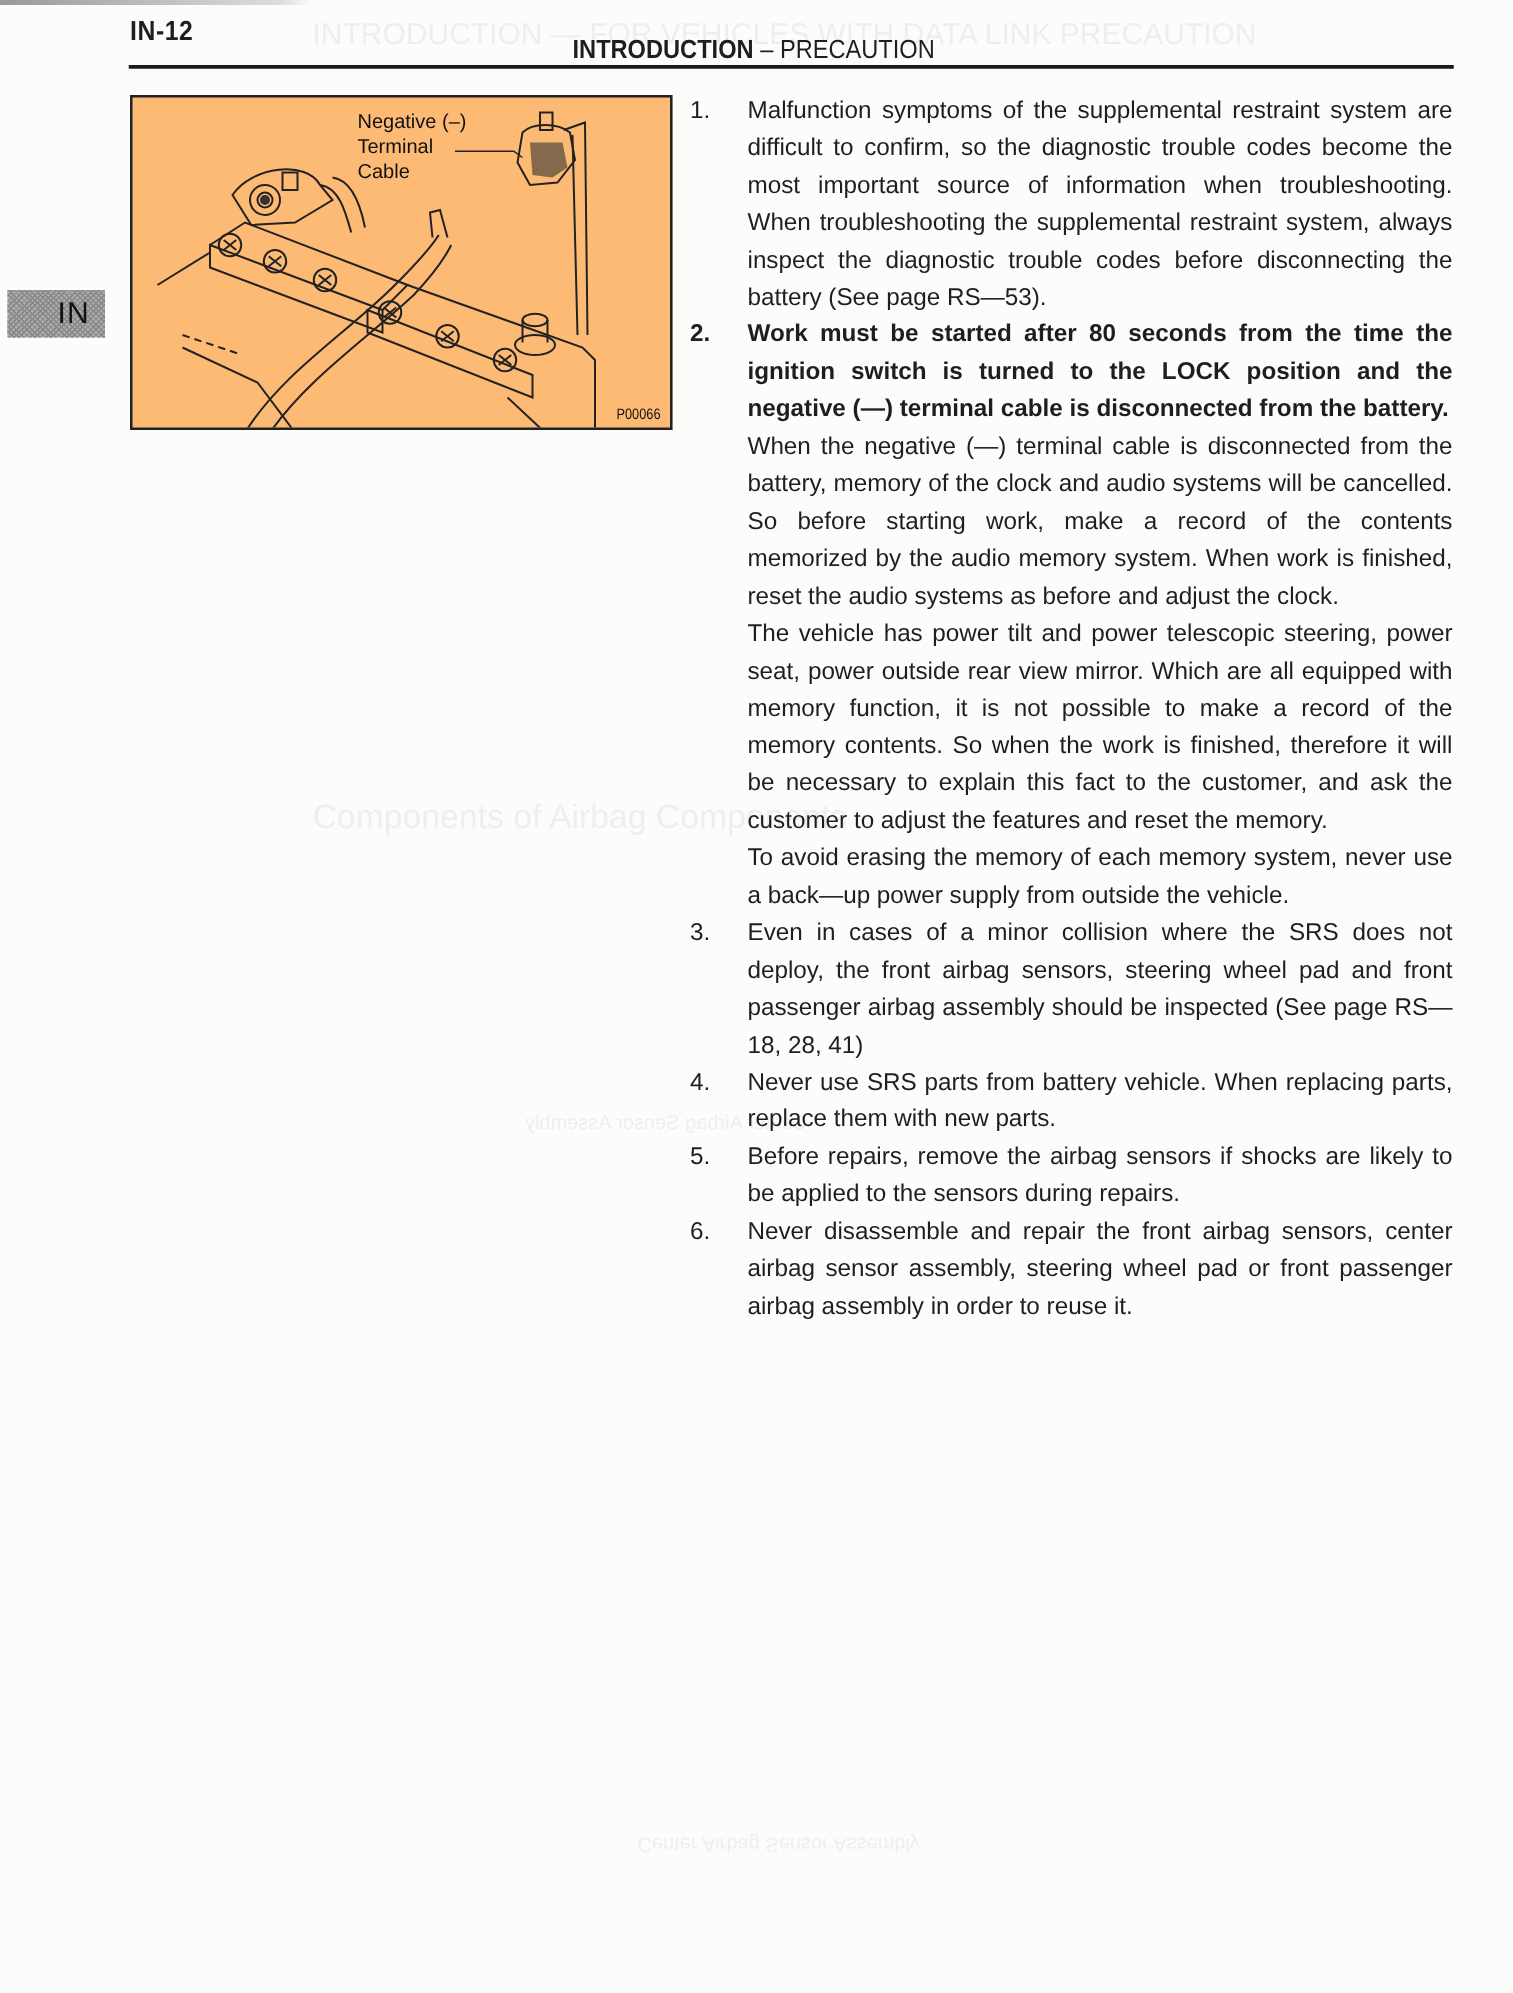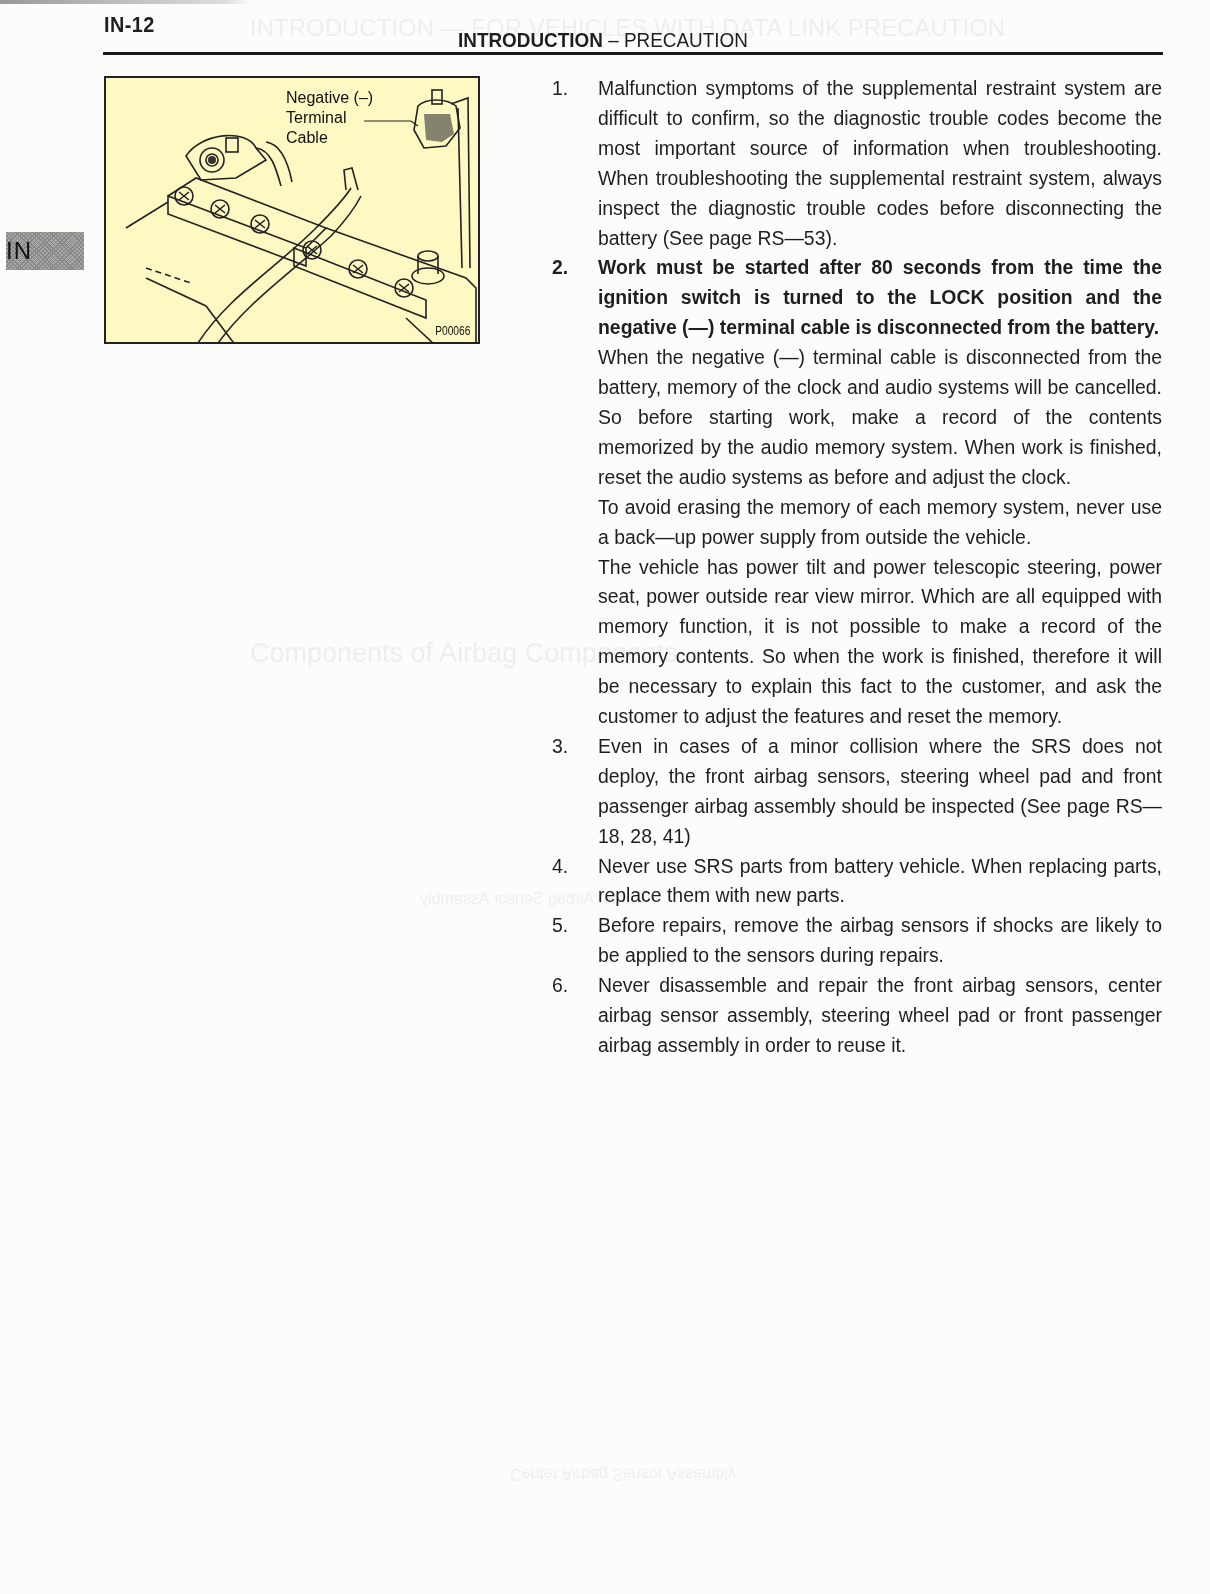--- a/index.html
+++ b/index.html
@@ -12,24 +12,24 @@
   .ghost { position:absolute; color:rgba(120,120,120,0.10); font-size:30px; white-space:nowrap; pointer-events:none; }
   .top-smear { position:absolute; left:0; top:0; width:250px; height:4px; background:linear-gradient(90deg,#999,#ddd 90%,transparent); }
   .page-num { position:absolute; left:104px; top:12px; font-size:22px; font-weight:bold; letter-spacing:0.5px; transform:scaleX(0.9); transform-origin:left; }
   .page-title { position:absolute; left:458px; top:28px; font-size:21px; transform:scaleX(0.9); transform-origin:left; white-space:nowrap; }
   .page-title b { font-weight:bold; }
   .rule { position:absolute; left:103px; top:52px; width:1060px; height:3px; background:#1a1a1a; }
   .side-tab {
     position:absolute; left:6px; top:232px; width:78px; height:38px;
     background-color:#a8a8a8;
     background-image:repeating-linear-gradient(45deg,#888 0 1px,transparent 1px 3px),repeating-linear-gradient(-45deg,#888 0 1px,transparent 1px 3px);
-    display:flex; align-items:center; justify-content:flex-start; padding-right:12px; box-sizing:border-box;
+    display:flex; align-items:center; justify-content:flex-end; padding-right:12px; box-sizing:border-box;
     font-size:24px; color:#111; letter-spacing:1px;
   }
-  .figure { position:absolute; left:104px; top:76px; width:376px; height:268px; border:2px solid #222; box-sizing:border-box; background:#fef9c3; overflow:hidden; }
+  .figure { position:absolute; left:104px; top:76px; width:434px; height:268px; border:2px solid #222; box-sizing:border-box; background:#fdba74; overflow:hidden; }
   .figure svg { position:absolute; left:0; top:0; }
   .fig-label { position:absolute; left:180px; top:10px; font-size:16px; line-height:20px; color:#111; }
   .fig-code { position:absolute; right:8px; bottom:4px; font-size:12px; color:#111; transform:scaleX(0.85); transform-origin:right; }
   .body-text { position:absolute; left:548px; top:74px; width:614px; font-size:19.4px; line-height:29.9px; }
   .item { display:flex; }
   .num { width:50px; flex:0 0 50px; padding-left:4px; box-sizing:border-box; }
   .txt { flex:1; text-align:justify; }
   .para { padding-left:50px; text-align:justify; }
   .bold { font-weight:bold; }
 </style>
@@ -117,22 +117,22 @@
 <div class="body-text">
   <div class="item">
     <div class="num">1.</div>
     <div class="txt">Malfunction symptoms of the supplemental restraint system are difficult to confirm, so the diagnostic trouble codes become the most important source of information when troubleshooting.  When troubleshooting the supplemental restraint system, always inspect the diagnostic trouble codes before disconnecting the battery (See page RS—53).</div>
   </div>
   <div class="item bold">
     <div class="num">2.</div>
     <div class="txt">Work must be started after 80 seconds from the time the ignition switch is turned to the LOCK position and the negative (—) terminal cable is disconnected from the battery.</div>
   </div>
   <div class="para">When the negative (—) terminal cable is disconnected from the battery, memory of the clock and audio systems will be cancelled.  So before starting work, make a record of the contents memorized by the audio memory system.   When work is finished, reset the audio systems as before and adjust the clock.</div>
+  <div class="para">The vehicle has power tilt and power telescopic steering, power seat, power outside rear view mirror. Which are all equipped with memory function, it is not possible to make a record of the memory contents.  So when the work is finished, therefore it will be necessary to explain this fact to the customer, and ask the customer to adjust the features and reset the memory.</div>
   <div class="para">To avoid erasing the memory of each memory system, never use a back—up power supply from outside the vehicle.</div>
-  <div class="para">The vehicle has power tilt and power telescopic steering, power seat, power outside rear view mirror. Which are all equipped with memory function, it is not possible to make a record of the memory contents.  So when the work is finished, therefore it will be necessary to explain this fact to the customer, and ask the customer to adjust the features and reset the memory.</div>
   <div class="item">
     <div class="num">3.</div>
     <div class="txt">Even in cases of a minor collision where the SRS does not deploy, the front airbag sensors, steering wheel pad and front passenger airbag assembly should be inspected (See page RS—18, 28, 41)</div>
   </div>
   <div class="item">
     <div class="num">4.</div>
     <div class="txt">Never use SRS parts from battery vehicle.  When replacing parts, replace them with new parts.</div>
   </div>
   <div class="item">
     <div class="num">5.</div>

